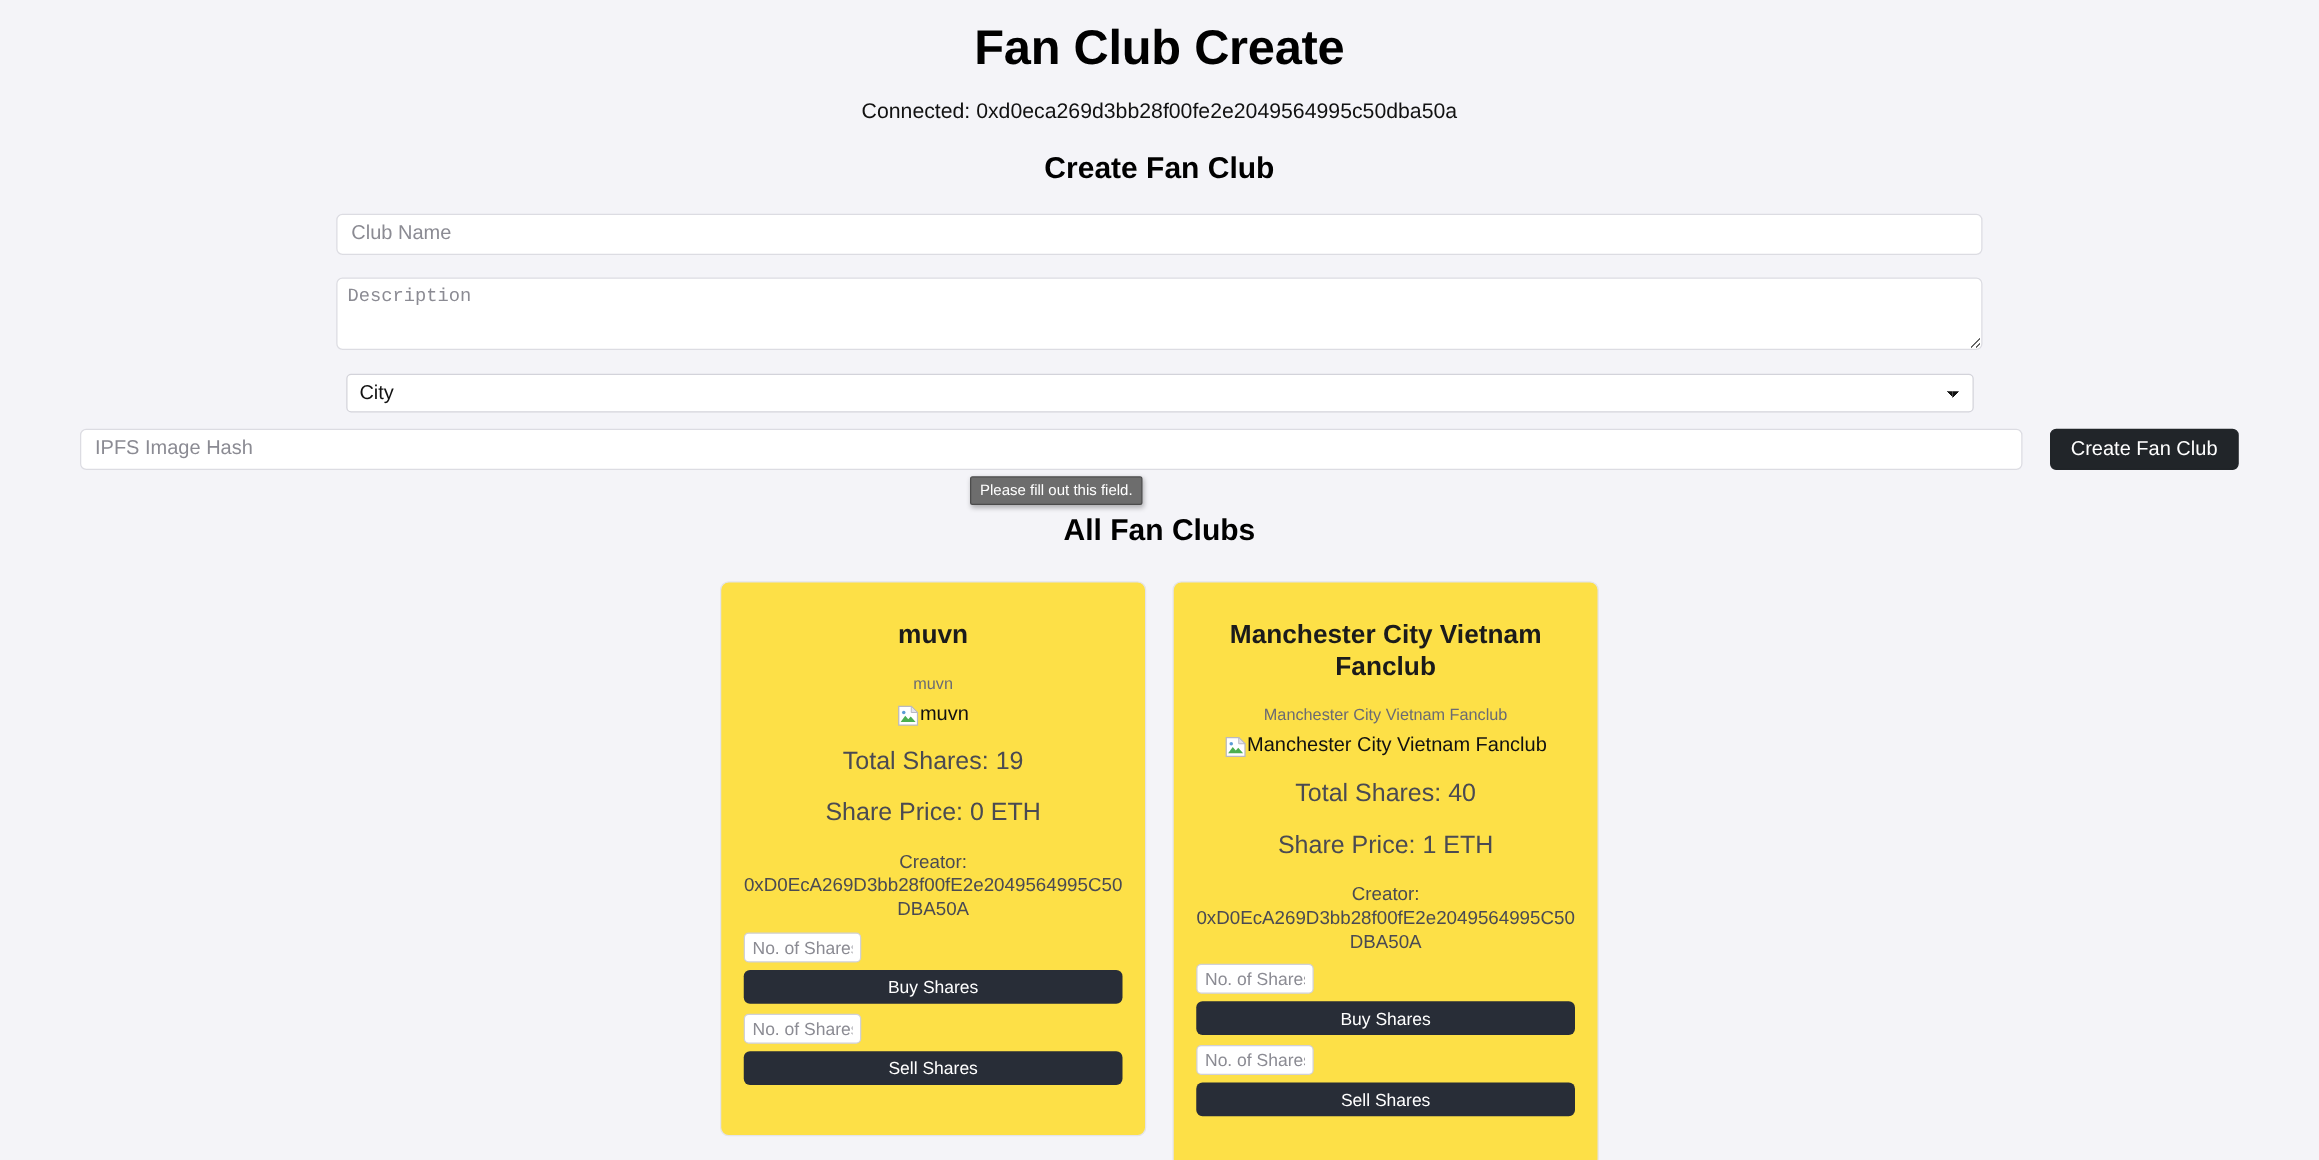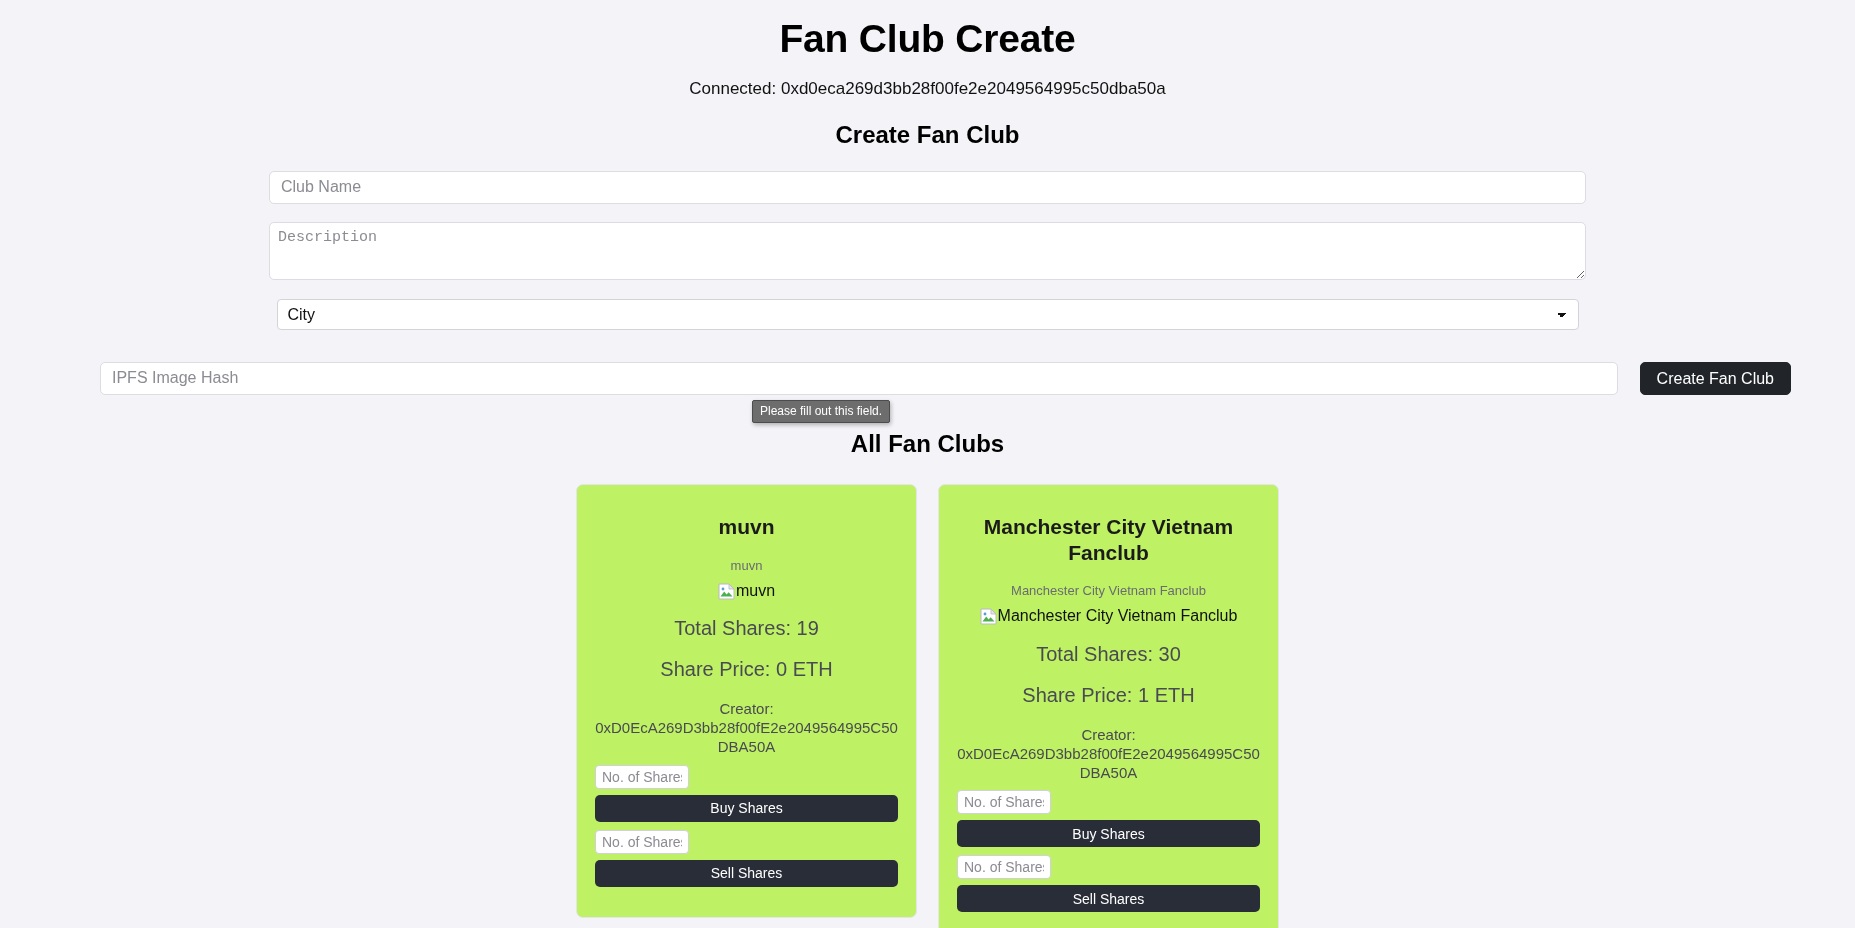--- a/index.html
+++ b/index.html
@@ -110,27 +110,27 @@
       linear-gradient(45deg, transparent 50%, #111 50%),
       linear-gradient(135deg, #111 50%, transparent 50%);
     background-position:
       calc(100% - 16px) 13px,
       calc(100% - 11px) 13px;
     background-size: 5px 5px, 5px 5px;
     background-repeat: no-repeat;
   }
 
   .ipfs-row {
-    margin-top: 32px;
+    margin-top: 13px;
     display: flex;
     justify-content: flex-end;
     align-items: flex-start;
     gap: 0;
     position: relative;
-    padding-left: 100px;
+    padding-left: 64px;
     padding-right: 64px;
   }
   .ipfs-input {
     flex: 1 1 auto;
     height: 33px;
     padding: 6px 11px;
     border-radius: 5px;
     font-size: 16px;
   }
   .create-btn {
@@ -143,21 +143,21 @@
     border: 1px solid #212529;
     border-radius: 5px;
     font-size: 16px;
     font-family: "Liberation Sans", sans-serif;
     cursor: pointer;
     line-height: 31px;
   }
 
   .tooltip {
     position: absolute;
-    left: 752px;
+    left: 776px;
     top: 38px;
     background: #6d6d6d;
     border: 1px solid #4c4c4c;
     color: #ffffff;
     font-size: 12px;
     padding: 3px 7px 4px 7px;
     border-radius: 2px;
     box-shadow: 1px 2px 4px rgba(0,0,0,0.28);
     white-space: nowrap;
     font-family: "Liberation Sans", sans-serif;
@@ -175,25 +175,25 @@
 
   .cards {
     margin-top: 26px;
     display: flex;
     justify-content: center;
     align-items: flex-start;
     gap: 21px;
   }
 
   .card {
-    background: #bef264;
+    background: #fde047;
     border: 1px solid #e4e4ea;
     border-radius: 7px;
     width: 341px;
-    padding: 20px 18px 30px 18px;
+    padding: 20px 18px 40px 18px;
     text-align: center;
   }
   .card.wide { width: 341px; }
 
   .card-title {
     font-size: 21px;
     font-weight: bold;
     color: #1b1b1b;
     margin: 9px 0 0 0;
     line-height: 1.22;
@@ -338,21 +338,21 @@
         <span class="broken-img">
           <svg width="17" height="17" viewBox="0 0 17 17" xmlns="http://www.w3.org/2000/svg">
             <path d="M1 1 H11 L16 6 V16 H1 Z" fill="#ffffff" stroke="#b9b9c2" stroke-width="1"></path>
             <path d="M11 1 L11 6 L16 6 Z" fill="#e3e3ea" stroke="#b9b9c2" stroke-width="0.8"></path>
             <path d="M2.5 13.5 L6.2 8.6 L8.6 11.4 L10.6 9.2 L14.5 13.5 Z" fill="#4caf50"></path>
             <circle cx="5" cy="6" r="1.4" fill="#5b9bd5"></circle>
           </svg>
         </span>
         <span>Manchester City Vietnam Fanclub</span>
       </div>
-      <div class="card-stat">Total Shares: 30</div>
+      <div class="card-stat">Total Shares: 40</div>
       <div class="card-stat">Share Price: 1 ETH</div>
       <div class="card-creator-label">Creator:</div>
       <div class="card-creator-addr">0xD0EcA269D3bb28f00fE2e2049564995C50DBA50A</div>
       <input class="shares-input" type="text" placeholder="No. of Shares" style="">
       <button class="action-btn">Buy Shares</button>
       <input class="shares-input" type="text" placeholder="No. of Shares" style="">
       <button class="action-btn">Sell Shares</button>
     </div>
 
   </div>

